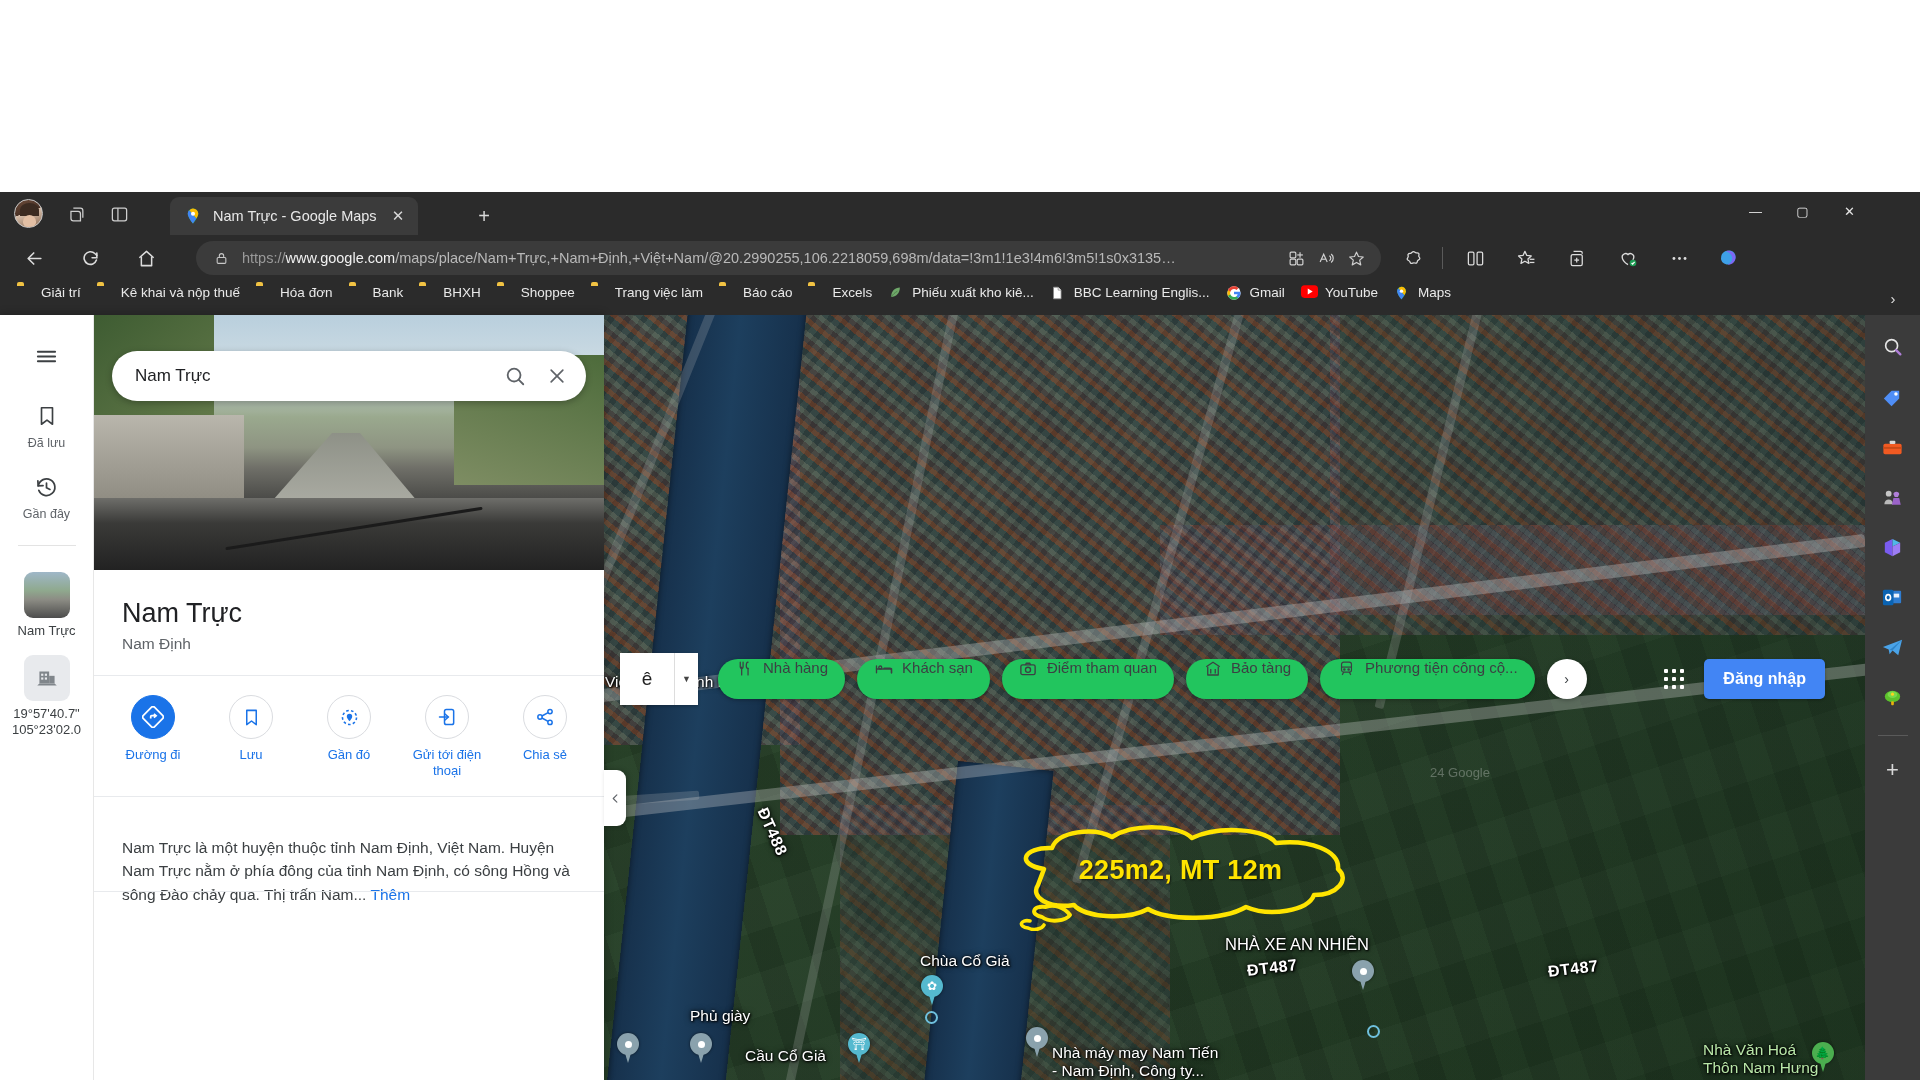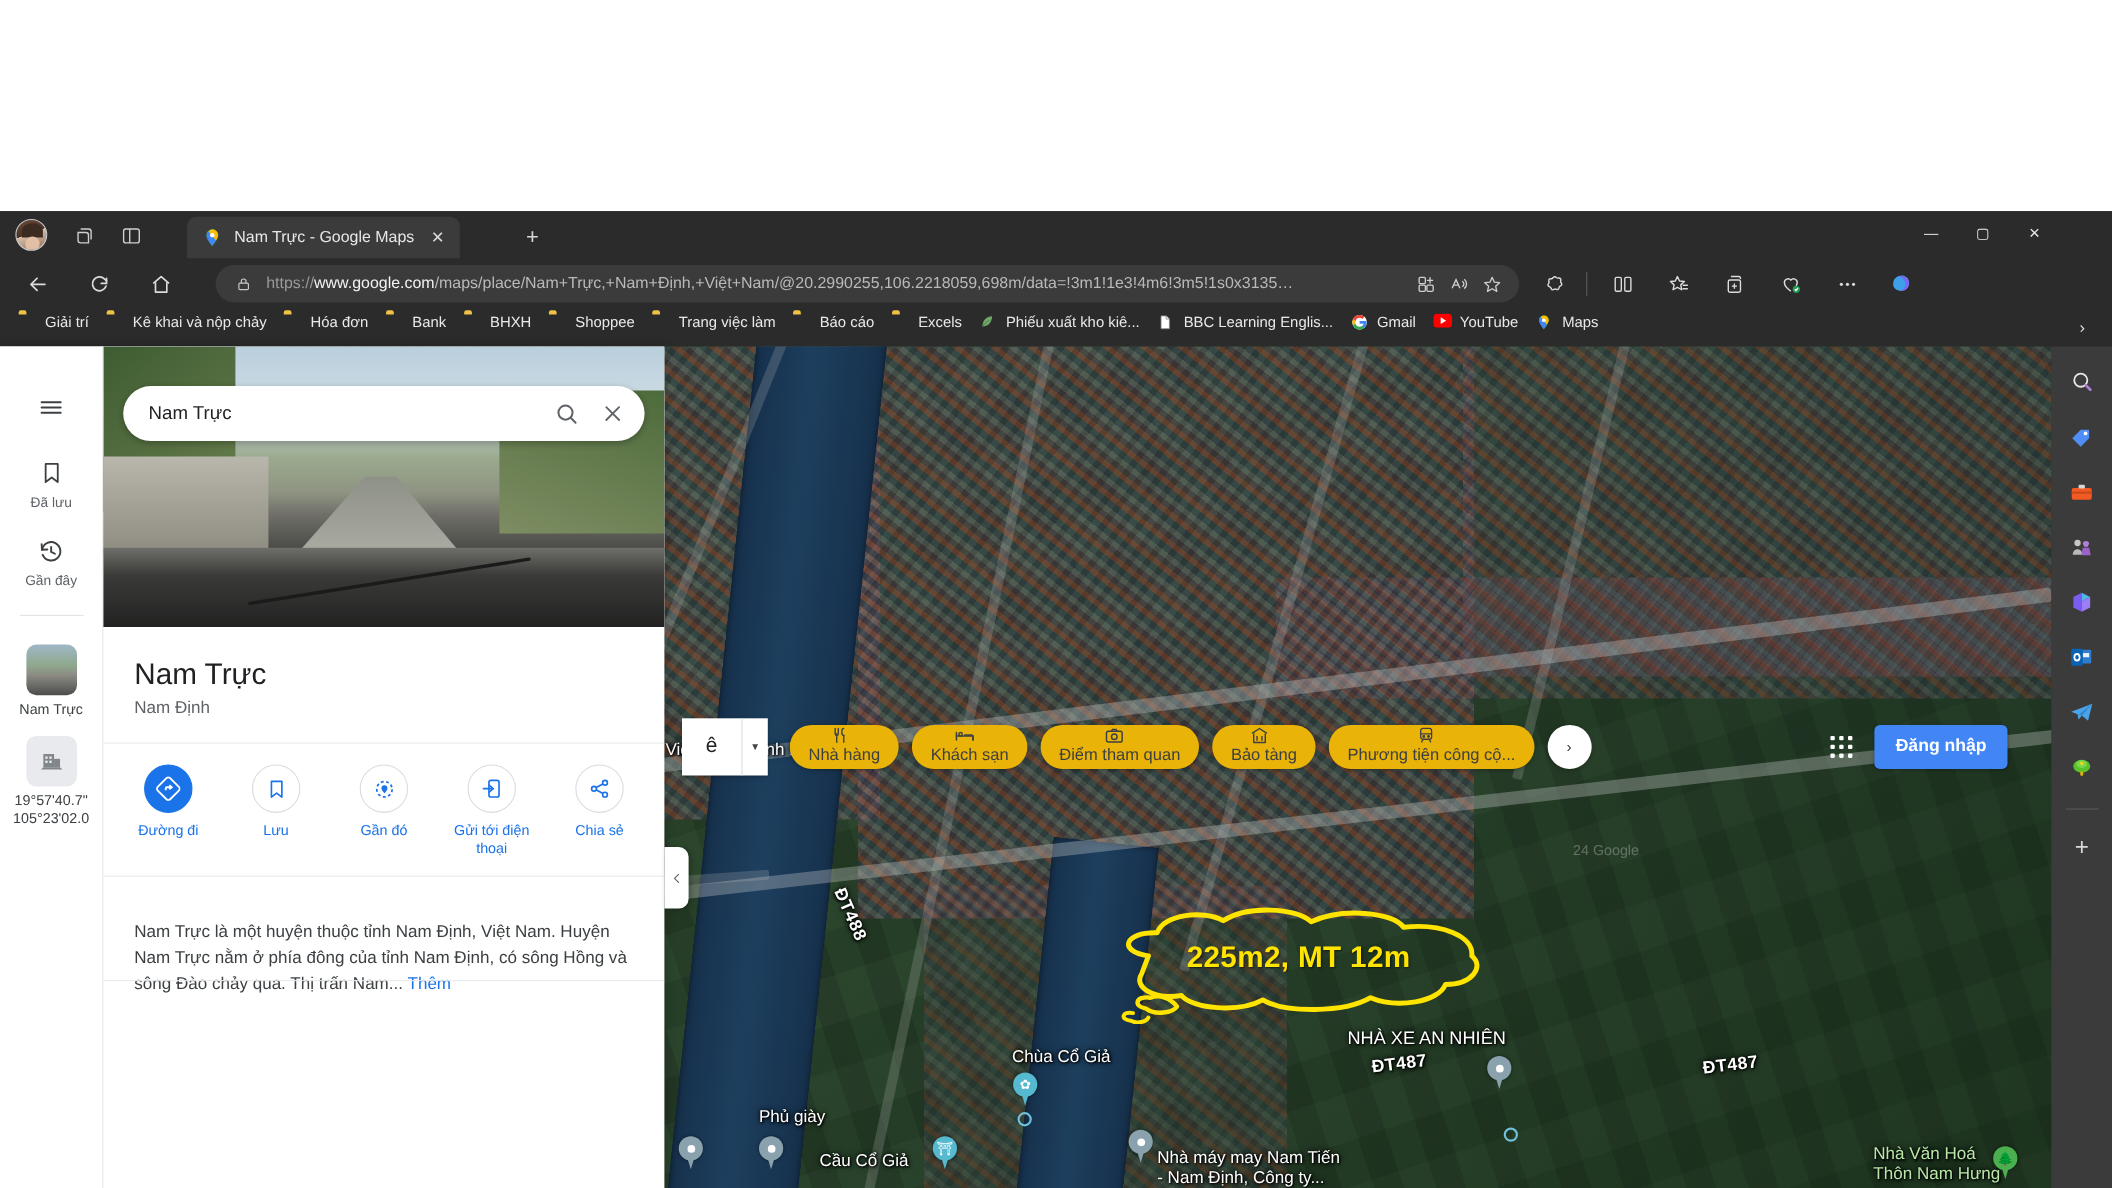--- a/index.html
+++ b/index.html
@@ -121,21 +121,21 @@
   #cloud { position:absolute; left:1008px; top:506px; width:345px; height:110px; }
   #cloud svg { position:absolute; inset:0; }
   #cloud-text { position:absolute; left:0; top:34px; width:100%; text-align:center;
     color:#ffe400; font-size:27px; font-weight:700; letter-spacing:.3px;
     text-shadow:1px 1px 2px rgba(0,0,0,.6); }
 
   
   #gpanel { position:absolute; left:0; top:0; width:604px; height:765px; display:flex;
     background:#fff; box-shadow:0 0 9px rgba(0,0,0,.3); z-index:6; }
   #grail { width:94px; background:#fff; border-right:1px solid #e7e7e7;
-    display:flex; flex-direction:column; align-items:center; padding-top:32px; }
+    display:flex; flex-direction:column; align-items:center; padding-top:18px; }
   #hamb { width:46px;height:46px;display:flex;align-items:center;justify-content:center;
     border-radius:50%; }
   .rail-item { width:86px; display:flex;flex-direction:column;align-items:center;
     margin-top:22px; color:#5f6368; font-size:12.5px; text-align:center; }
   .rail-item .ri { width:30px;height:30px;display:flex;align-items:center;justify-content:center;
     margin-bottom:5px; }
   .rail-sep { width:58px;height:1px;background:#e3e3e3;margin:24px 0 4px; }
   .rail-thumb { width:46px;height:46px;border-radius:9px;overflow:hidden;margin-bottom:5px;
     background:linear-gradient(180deg,#9fb7c8 0%,#8fa98e 40%,#8c8c84 60%,#4c4c4c 100%); position:relative;}
   .rail-thumb.grey { background:#e8eaed; display:flex;align-items:center;justify-content:center; }
@@ -181,23 +181,23 @@
   #ov-more { color:#1a73e8; }
   #panel-bottom-sep { position:absolute; left:0; bottom:14px; width:510px; height:1px;
     background:#e8eaed; }
   #collapse { position:absolute; left:604px; top:455px; width:22px; height:56px;
     background:#fff; border-radius:0 9px 9px 0; box-shadow:2px 0 5px rgba(0,0,0,.25);
     display:flex; align-items:center; justify-content:center; color:#5f6368; font-size:12px;
     z-index:6; }
 
   
   #chips { position:absolute; left:718px; top:344px; display:flex; gap:12px; z-index:5; }
-  .chip { height:40px; background:#eab308; border-radius:20px; display:flex; align-items:center;
+  .chip { height:40px; background:#22c55e; border-radius:20px; display:flex; 
     padding:0 17px; font-size:15px; color:#3c4043; box-shadow:0 1px 4px rgba(0,0,0,.3);
-    white-space:nowrap;flex-direction:column; }
+    white-space:nowrap; }
   .chip .ci { margin-right:9px; display:flex;align-items:center;justify-content:center;
     width:19px;height:19px;color:#3c4043; }
   .chip-arrow { width:40px;height:40px;border-radius:50%;background:#fff;display:flex;
     align-items:center;justify-content:center;box-shadow:0 1px 4px rgba(0,0,0,.3);
     color:#3c4043;font-size:14px; }
 
   #ime { position:absolute; left:620px; top:338px; width:78px; height:52px; background:#fff;
     display:flex; align-items:center; z-index:5; box-shadow:0 1px 3px rgba(0,0,0,.25); }
   #ime .imec { flex:1; text-align:center; font-size:19px; color:#222; }
   #ime .imed { width:24px; text-align:center; color:#444; font-size:9px;
@@ -366,21 +366,21 @@
       </div>
     </div>
 
     <div id="bookmarks">
       <div class="bm">
           <span class="bmi"><span class="folder"></span></span>
           <span>Giải trí</span>
         </div>
       <div class="bm">
           <span class="bmi"><span class="folder"></span></span>
-          <span>Kê khai và nộp chảy</span>
+          <span>Kê khai và nộp thuế</span>
         </div>
       <div class="bm">
           <span class="bmi"><span class="folder"></span></span>
           <span>Hóa đơn</span>
         </div>
       <div class="bm">
           <span class="bmi"><span class="folder"></span></span>
           <span>Bank</span>
         </div>
       <div class="bm">

